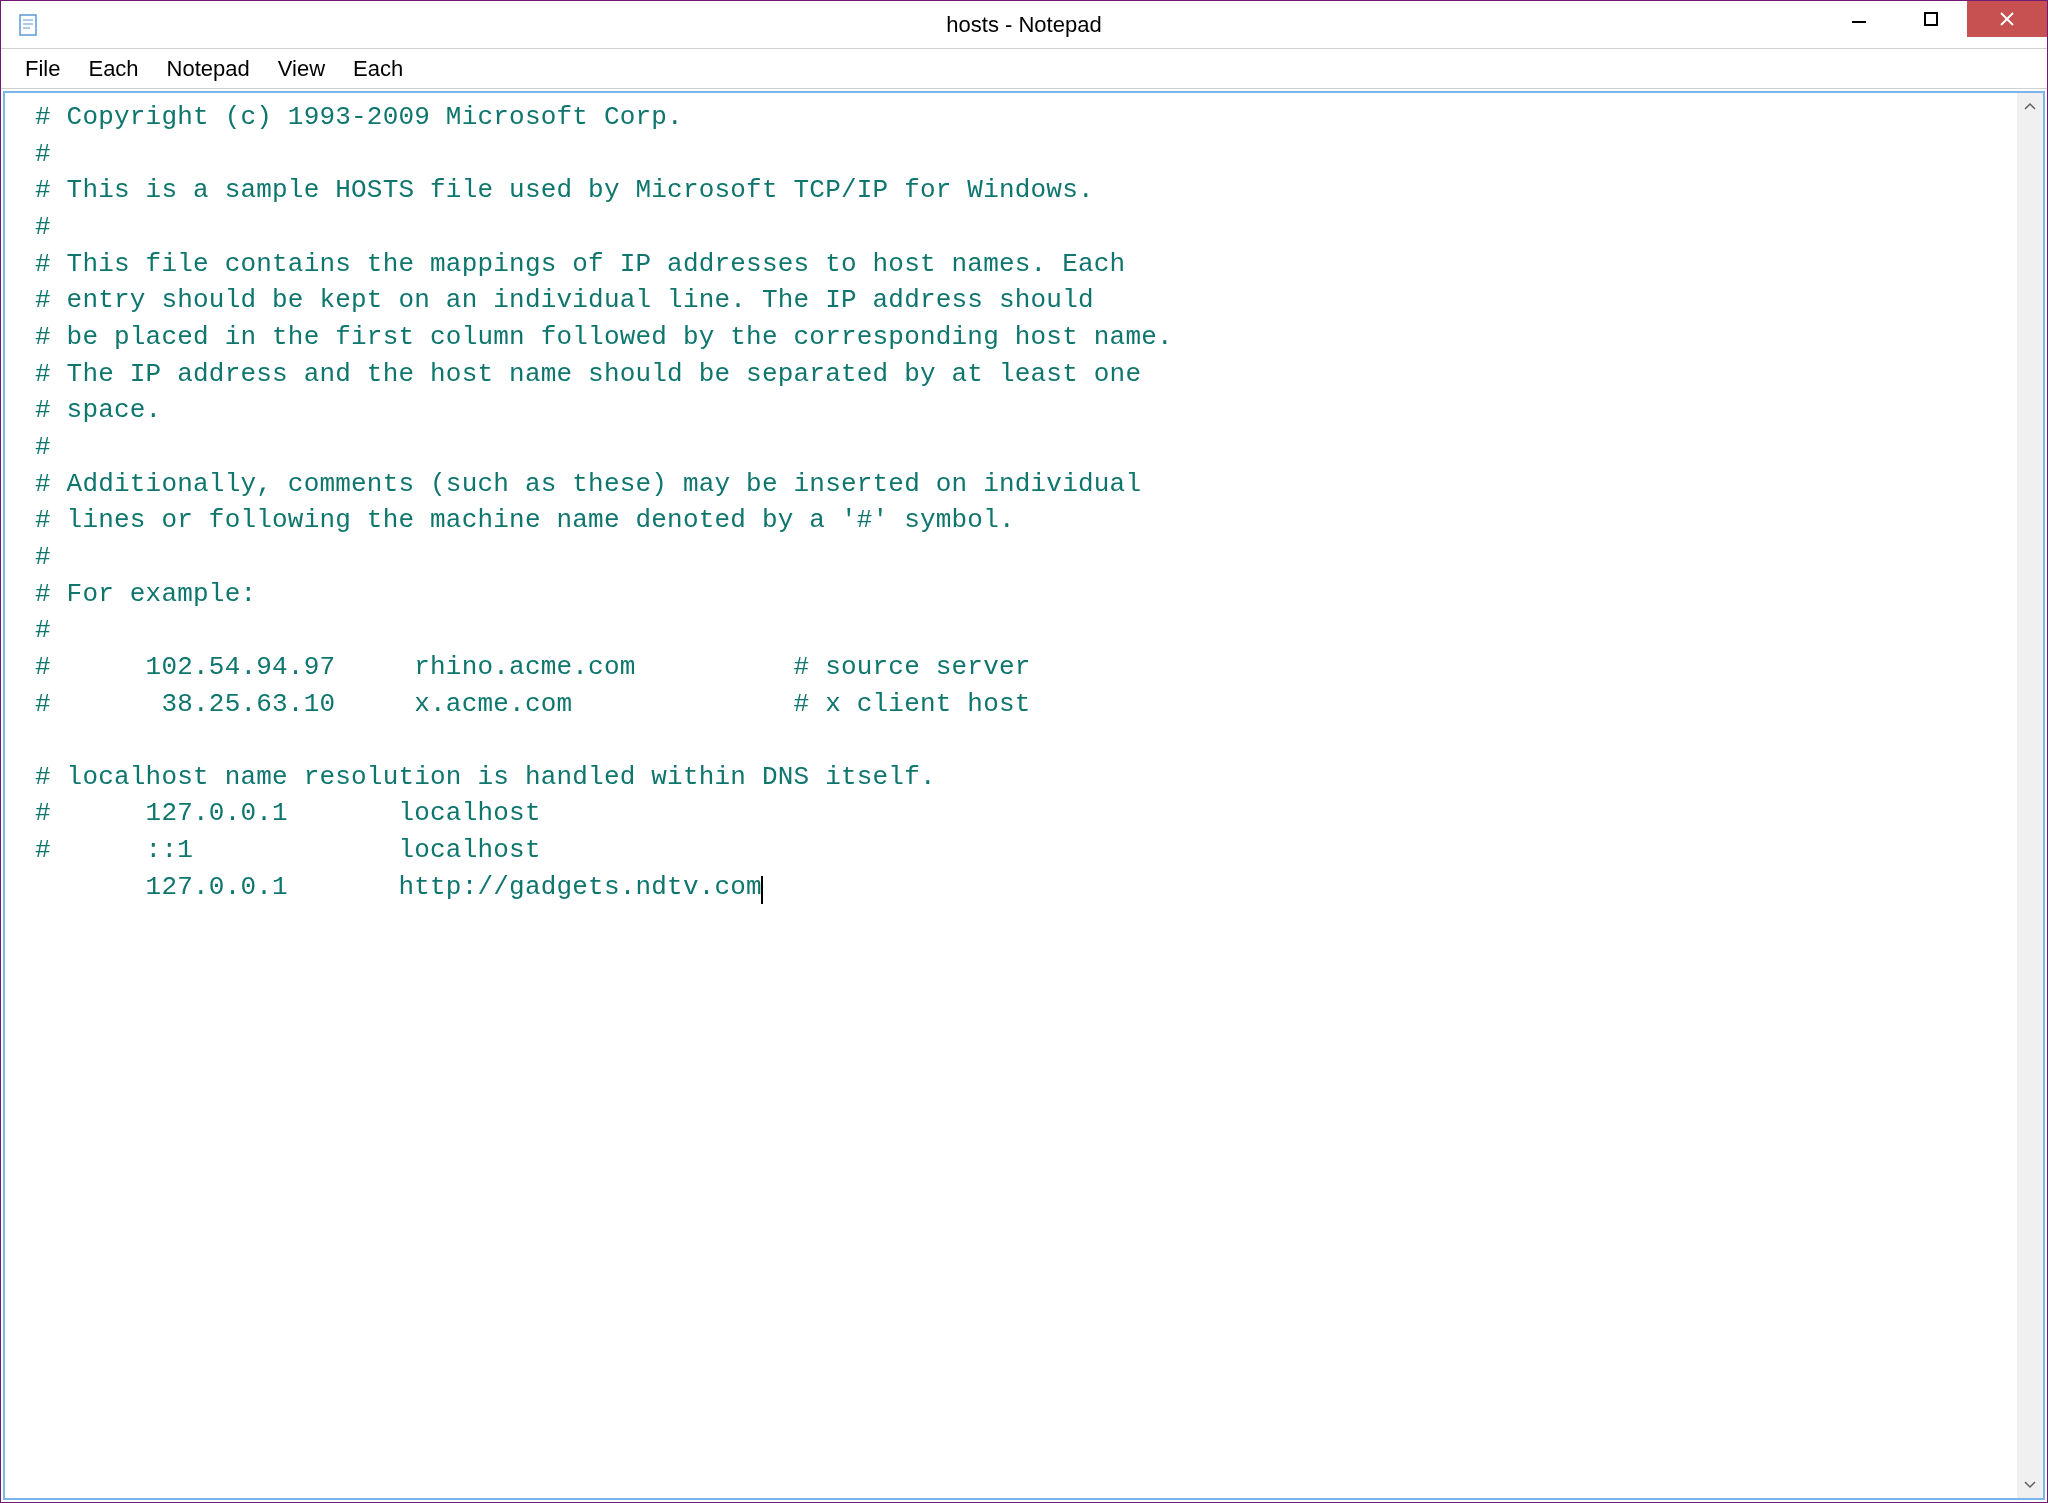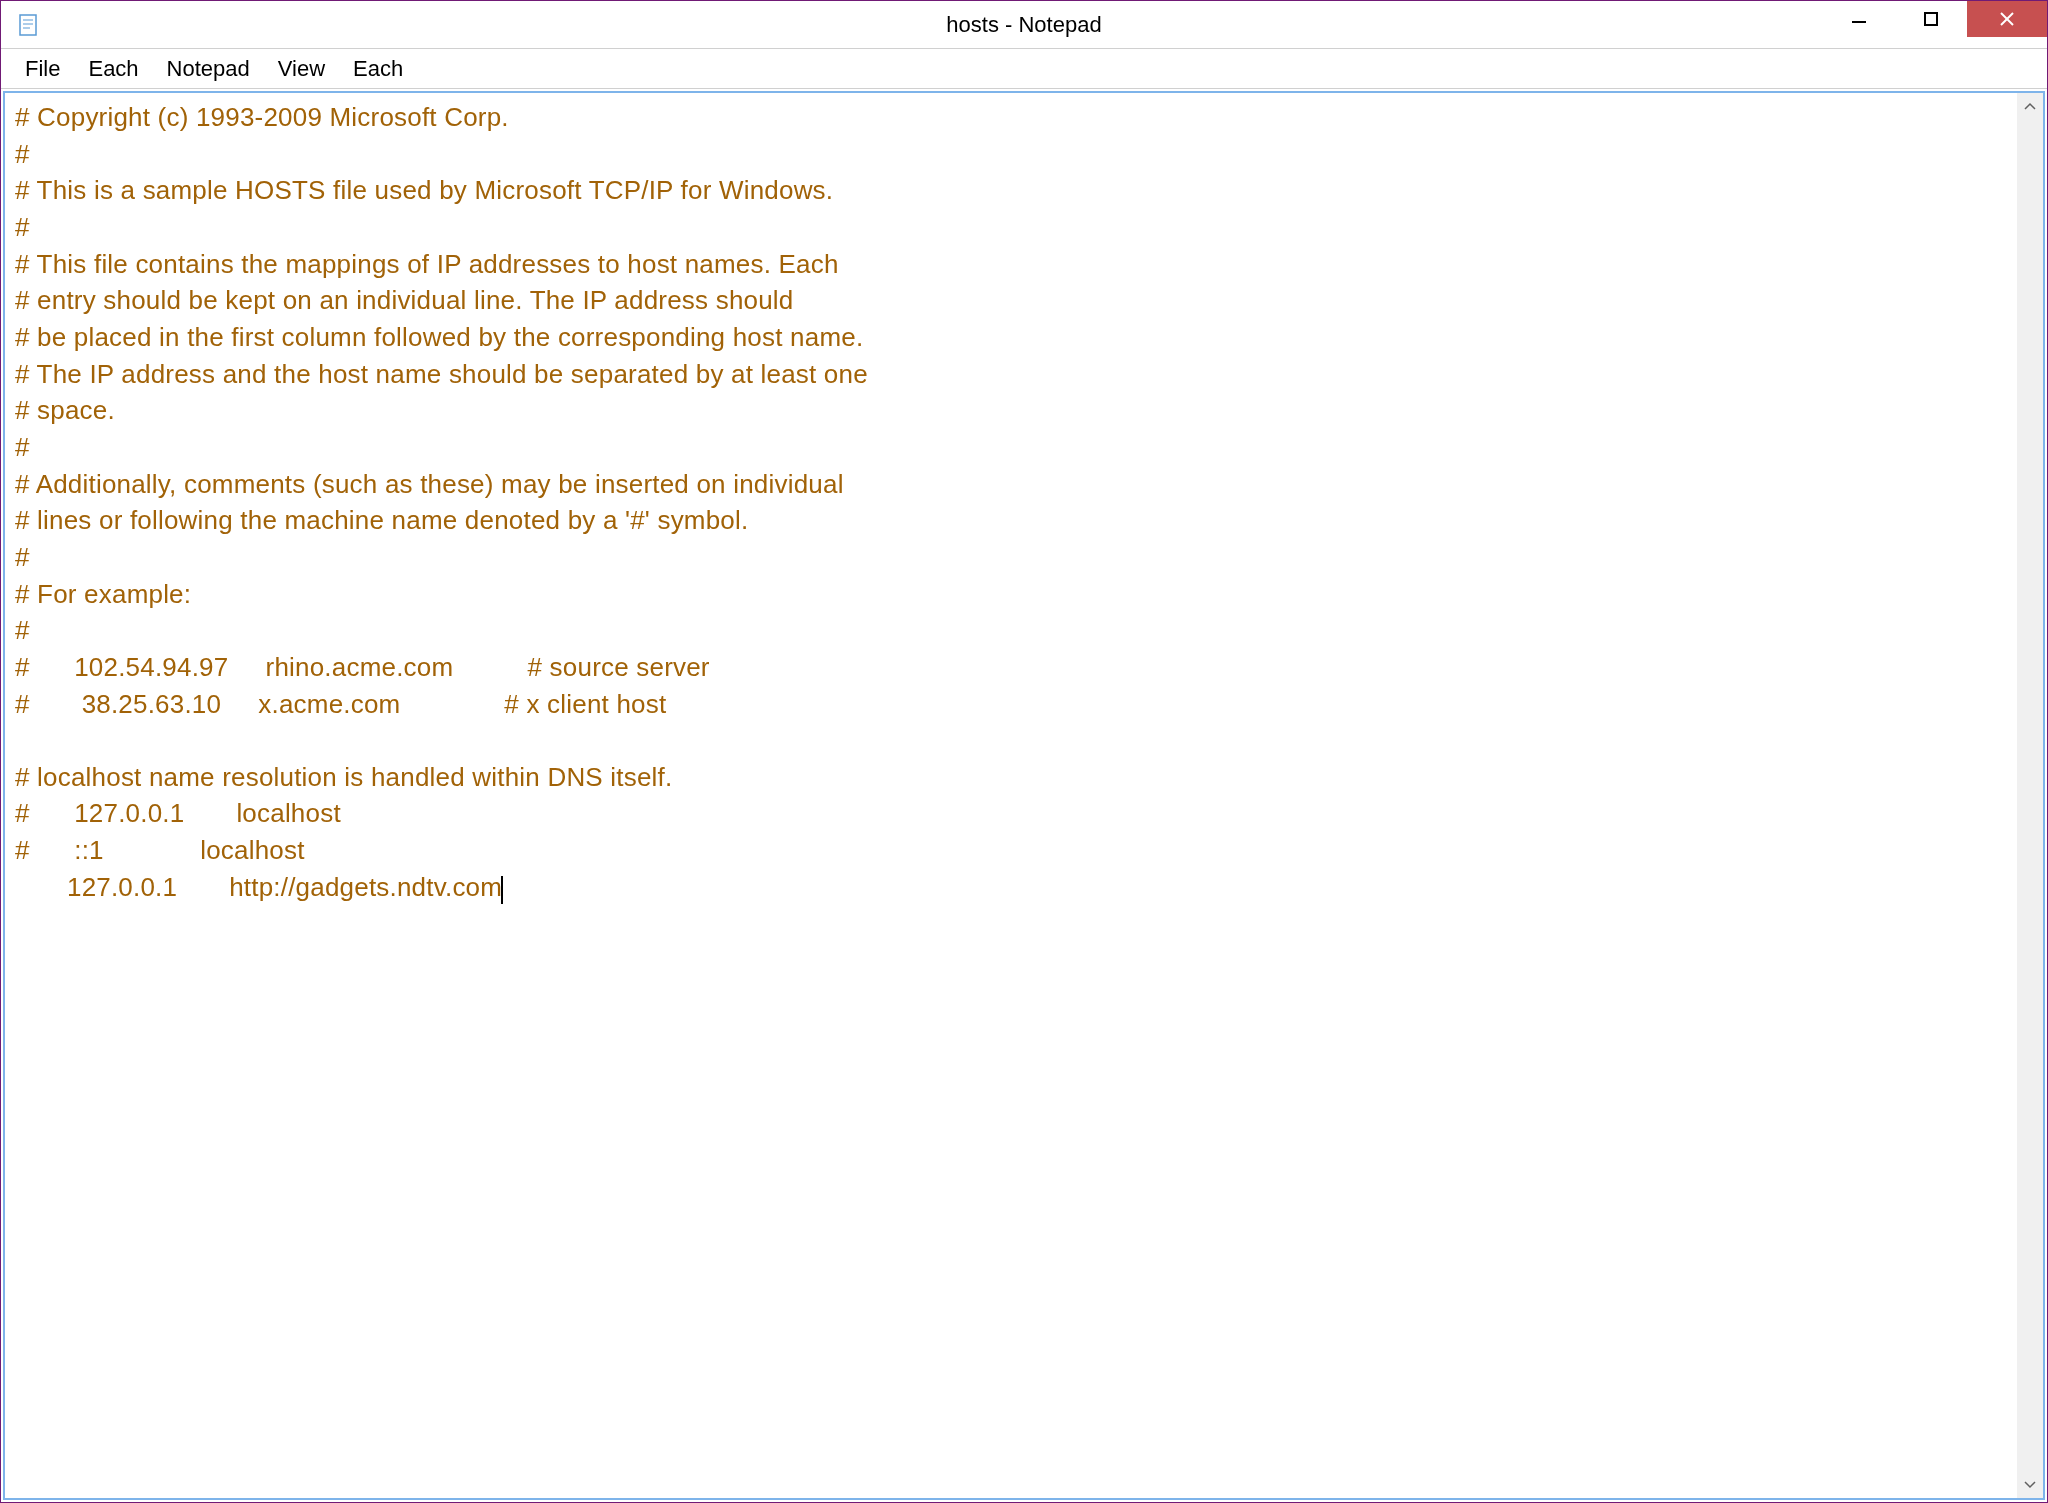--- a/index.html
+++ b/index.html
@@ -89,27 +89,28 @@
     }
     .text-area-wrapper {
       flex: 1;
       position: relative;
       border: 2px solid #7eb4ea;
       margin: 2px;
       background: #fff;
       overflow: hidden;
     }
     .text-content {
-      font-family: Liberation Sans, sans-serif;
+      font-family: Liberation Mono, monospace;
       font-size: 26px;
       line-height: 1.41;
       white-space: pre;
       padding: 6px 10px;
-      color: #a16207;
+      color: #0f766e;
       letter-spacing: 0.2px;
+      margin-left: 20px;
     }
     .caret {
       display: inline-block;
       width: 2px;
       height: 28px;
       background: #000;
       vertical-align: text-bottom;
       margin-left: -1px;
       position: relative;
       top: 2px;

